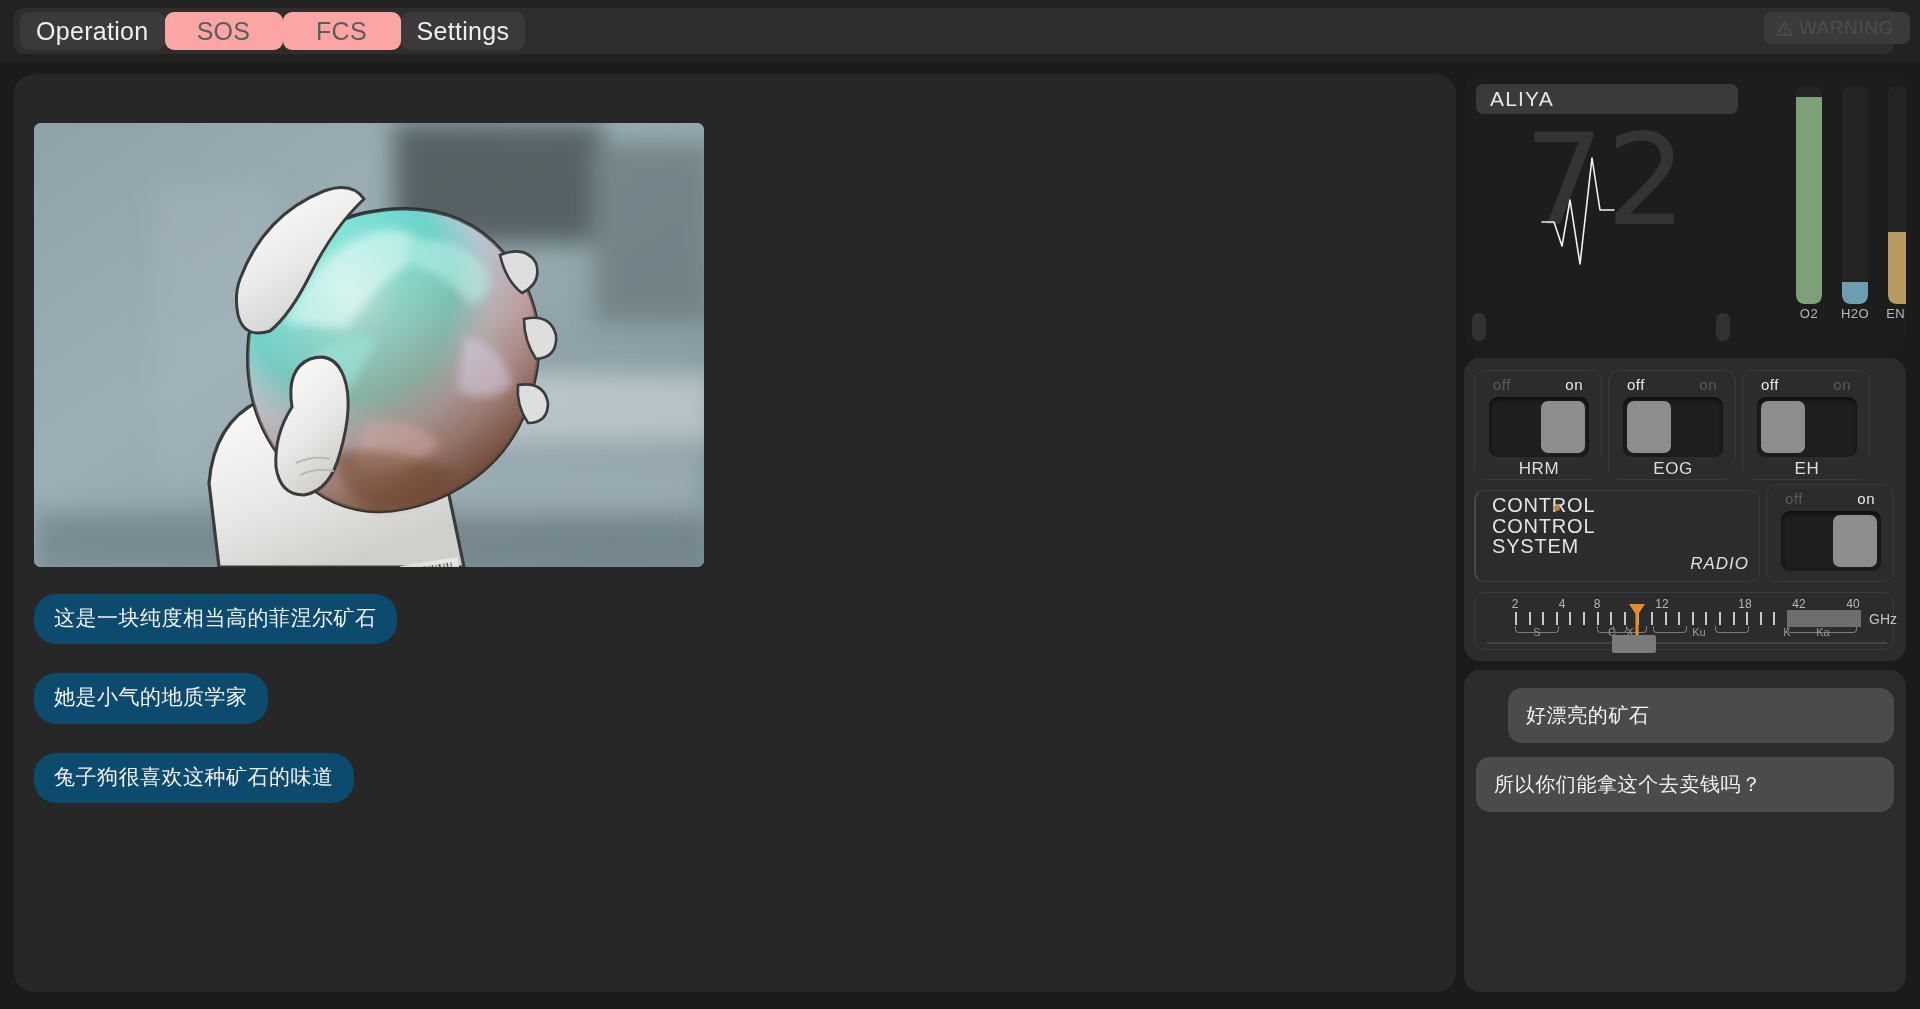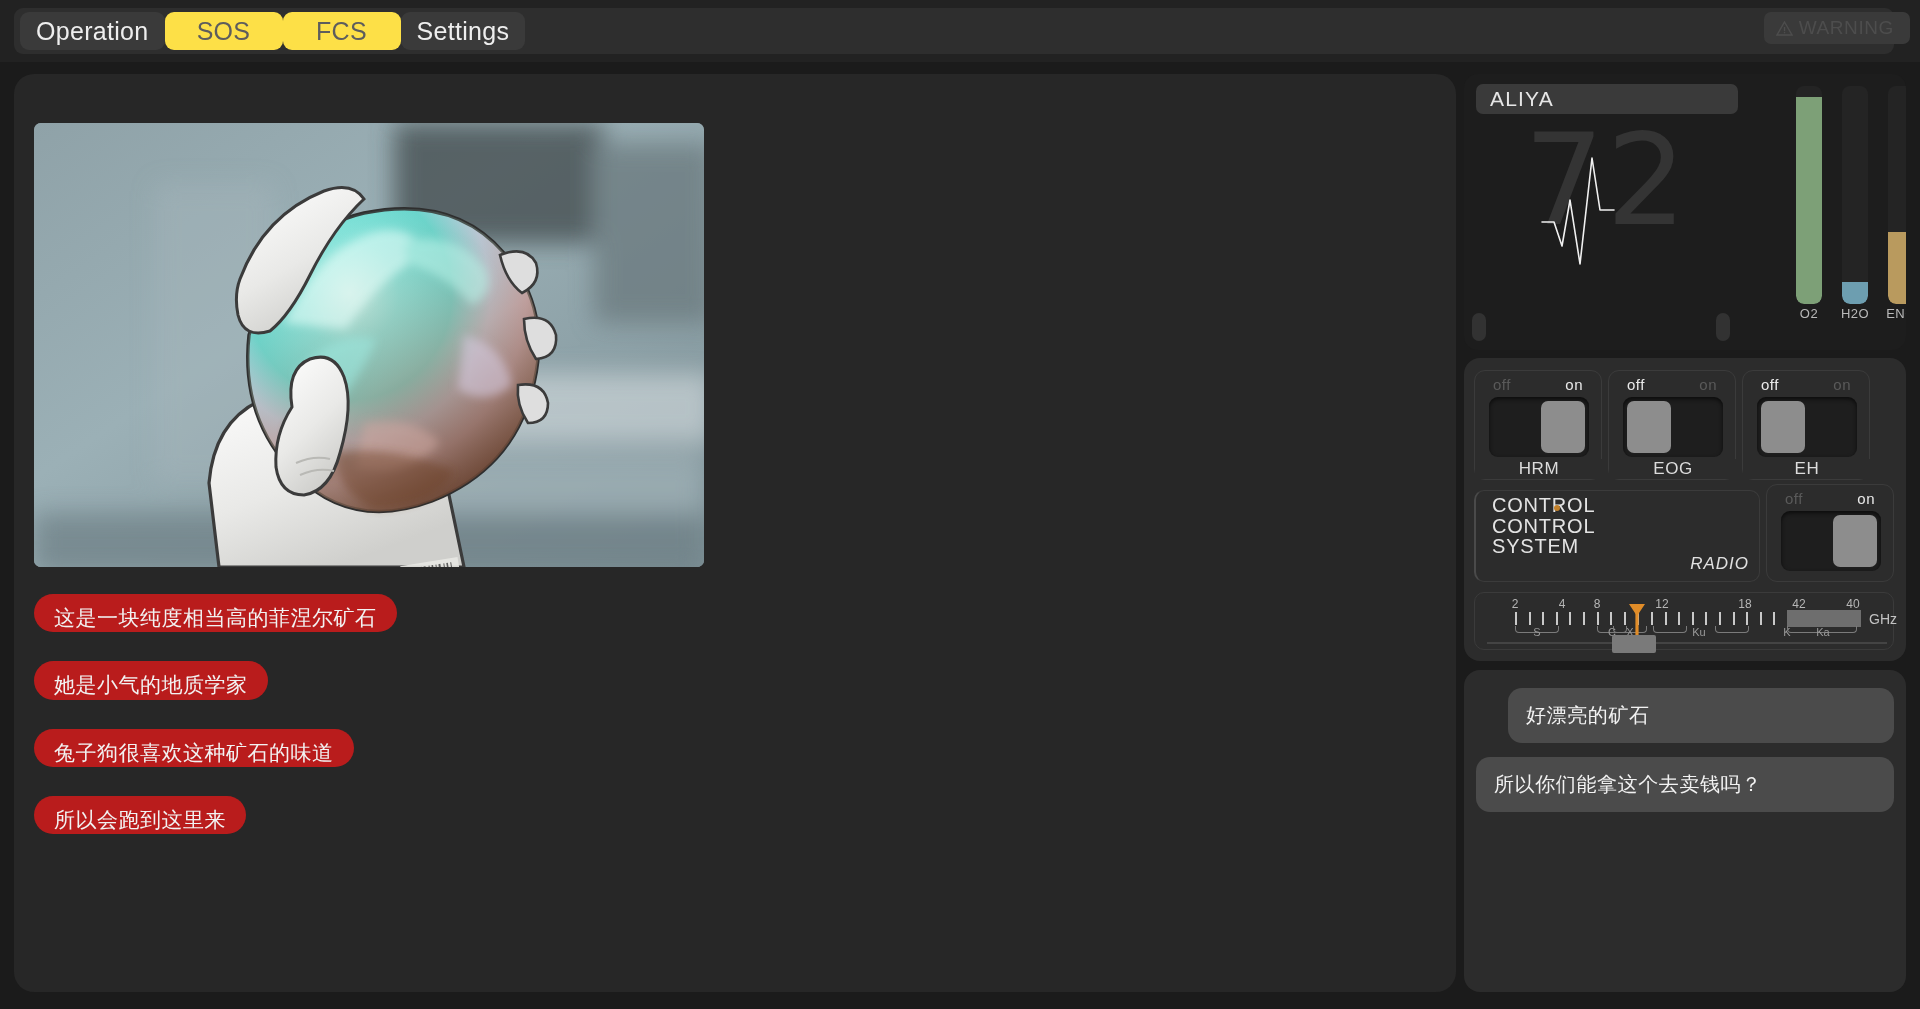--- a/index.html
+++ b/index.html
@@ -21,21 +21,21 @@
     background: #2e2e2e; border-radius: 9px; padding: 0 6px;
     width: 1880px;
   }
   .tab {
     height: 38px; min-width: 118px; padding: 0 16px;
     border-radius: 9px; background: #3a3a3a;
     display: flex; align-items: center; justify-content: center;
     font-size: 25px; letter-spacing: .3px;
     color: #eeeeee; cursor: pointer; user-select: none;
   }
-  .tab.dim { color: #5d5d5d; background: #fde047; }
+  .tab.dim { color: #5d5d5d; background: #fca5a5; }
   .tab.flat { background: #3a3a3a; }
   #warning-btn {
     position: absolute; right: 10px; top: 12px;
     height: 32px; padding: 0 16px 0 12px; border-radius: 7px;
     background: #3a3a3a; display: flex; align-items: center; gap: 6px;
     color: #4d4d4d; font-size: 19px; letter-spacing: .6px; cursor: pointer;
   }
   #warning-btn svg { display:block; }
 
   
@@ -50,22 +50,22 @@
     background: #8b9da3;
   }
   #scene-image svg { display: block; width: 670px; height: 444px; }
 
   #left-chat {
     position: absolute; left: 20px; top: 520px;
     width: 1400px; height: 398px;
   }
   .bubble-l {
     display: inline-block; max-width: 900px;
-    background: #b91c1c; color: #f2f2f2;
-    border-radius: 22px; padding: 11px 20px 1px 20px;
+    background: #0c4a6e; color: #f2f2f2;
+    border-radius: 22px; padding: 11px 20px 13px 20px;
     font-size: 21px; line-height: 1.25; letter-spacing: .5px;
     margin-bottom: 29px;
   }
   .bubble-row { display: block; }
 
   
   #right-col {
     position: absolute; left: 1464px; top: 74px;
     width: 442px; height: 918px;
   }
@@ -345,23 +345,20 @@
   <div id="left-chat">
     <div class="bubble-row">
       <span class="bubble-l">这是一块纯度相当高的菲涅尔矿石</span>
     </div>
     <div class="bubble-row">
       <span class="bubble-l">她是小气的地质学家</span>
     </div>
     <div class="bubble-row">
       <span class="bubble-l">兔子狗很喜欢这种矿石的味道</span>
     </div>
-    <div class="bubble-row">
-      <span class="bubble-l">所以会跑到这里来</span>
-    </div>
   </div>
 </div>
 
 <div id="right-col">
 
   <div id="vitals">
     <div id="name-field">ALIYA</div>
 
     <div class="side-pill" id="pill-a"></div>
     <div class="side-pill" id="pill-b"></div>

